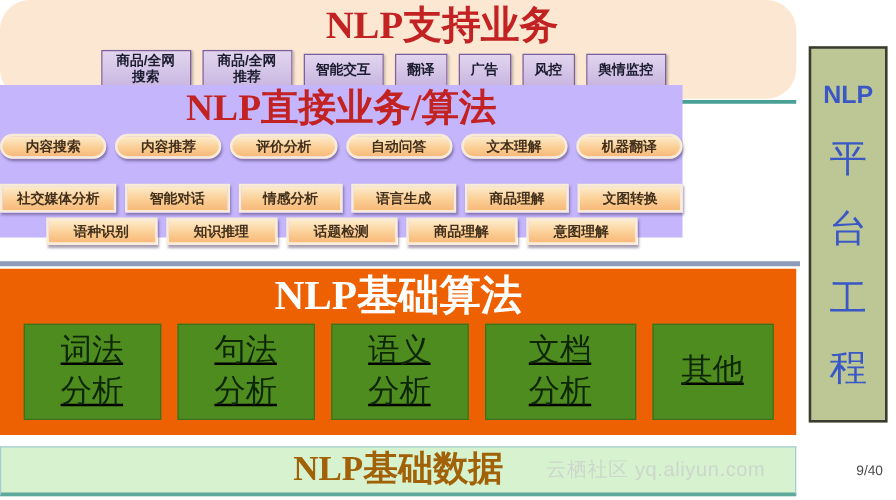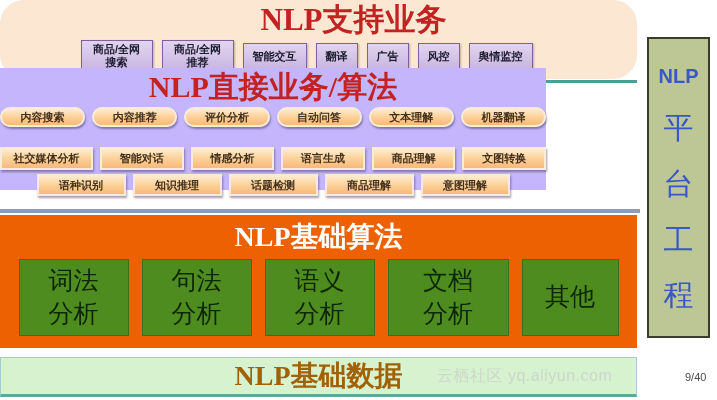--- a/index.html
+++ b/index.html
@@ -43,22 +43,22 @@
     display:flex; align-items:center; justify-content:center; box-sizing:border-box;
     box-shadow:1px 2px 2px rgba(55,40,80,0.45); white-space:nowrap;
   }
   .r1 .obtn { width:91px; height:20px;border-radius:10px; }
   .r2 .obtn { width:88px; height:23px; }
   .r2 .obtn.wide { width:98px; }
   .r3 .obtn { width:89px; height:22px; }
 
   
   .sec-algo { position:absolute; left:0; top:215px; width:637px; height:133px; background:#ee6102; }
-  .algo-title { text-align:center; color:#ffffff; font-size:28px; font-weight:bold; line-height:44px; font-family:"Liberation Serif", serif; }
-  .algo-row { display:flex; justify-content:center; gap:13px; }
+  .algo-title { text-align:center; color:#ffffff; font-size:33px; font-weight:bold; line-height:44px; font-family:"Liberation Serif", serif; }
+  .algo-row { display:flex; justify-content:center; gap:13px;text-decoration:underline; }
   .gbox {
     background:#4e8c1f; border:1px solid #3e701a; color:#0d2604; font-size:25px;
     line-height:1.3; display:flex; align-items:center; justify-content:center;
     text-align:center; white-space:pre-line; height:77px; box-sizing:border-box;
     font-family:"Liberation Serif", serif;
   }
   .gbox.b1,.gbox.b2,.gbox.b3 { width:110px; }
   .gbox.b4 { width:121px; }
   .gbox.b5 { width:97px; }
 

